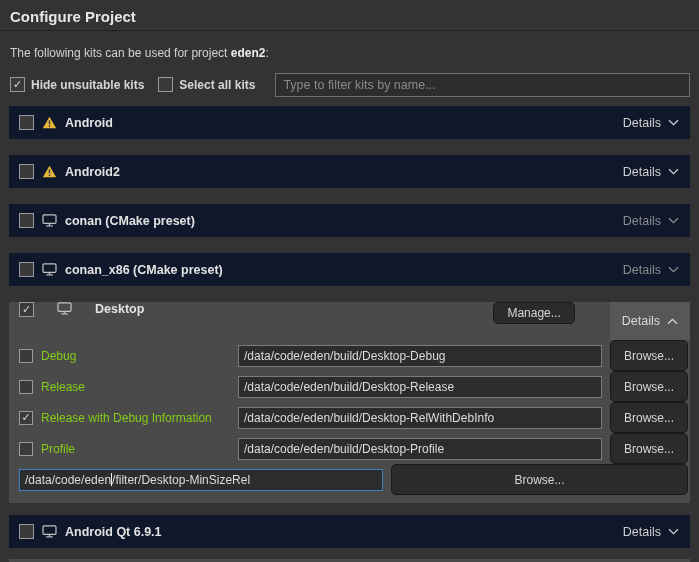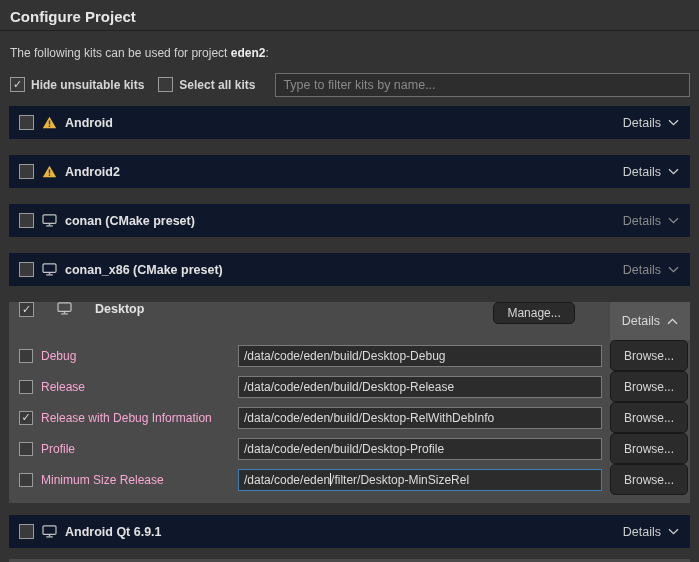--- a/index.html
+++ b/index.html
@@ -63,21 +63,21 @@
     display:flex; align-items:center; justify-content:center; cursor:default;
   }
   .manage-btn { height:22px; padding:0 13px; margin-right:12px; }
   .details-tab {
     align-self:stretch; background:#575757;
     display:flex; align-items:center; gap:7px;
     padding:0 12px; font-size:12.5px; color:#d8d8d8; cursor:default;
   }
 
   .config-row { display:flex; align-items:center; height:31px; padding:0 2px 0 10px; }
-  .config-label { display:flex; align-items:center; gap:8px; width:219px; flex:none; font-size:12px; color:#f9a8d4; }
+  .config-label { display:flex; align-items:center; gap:8px; width:219px; flex:none; font-size:12px; color:#84cc16; }
   .cb.small { width:14px; height:14px; }
   .path-field {
     width:364px; flex:none; height:22px;
     background:#2c2c2c; border:1px solid #7a7a7a;
     display:flex; align-items:center; padding:0 5px;
     font-size:12px; color:#dcdcdc; white-space:nowrap; overflow:hidden;
   }
   .path-field.focused { border-color:#3f7fbf; }
   .caret { width:1px; height:13px; background:#efefef; flex:none; }
   .browse-btn { margin-left:8px; flex:1; height:31px; }
@@ -251,24 +251,20 @@
         <span class="cb small"></span>
         <span>Profile</span>
       </span>
       <div class="path-field">
         <span>/data/code/eden/build/Desktop-Profile</span>
       </div>
       <button class="btn browse-btn">Browse...</button>
     </div>
 
     <div class="config-row">
-      <span class="config-label">
-        <span class="cb small"></span>
-        <span>Minimum Size Release</span>
-      </span>
       <div class="path-field focused">
         <span>/data/code/eden</span>
         <span class="caret"></span>
         <span>/filter/Desktop-MinSizeRel</span>
       </div>
       <button class="btn browse-btn">Browse...</button>
     </div>
   </div>
 
   <div class="kit-row">

